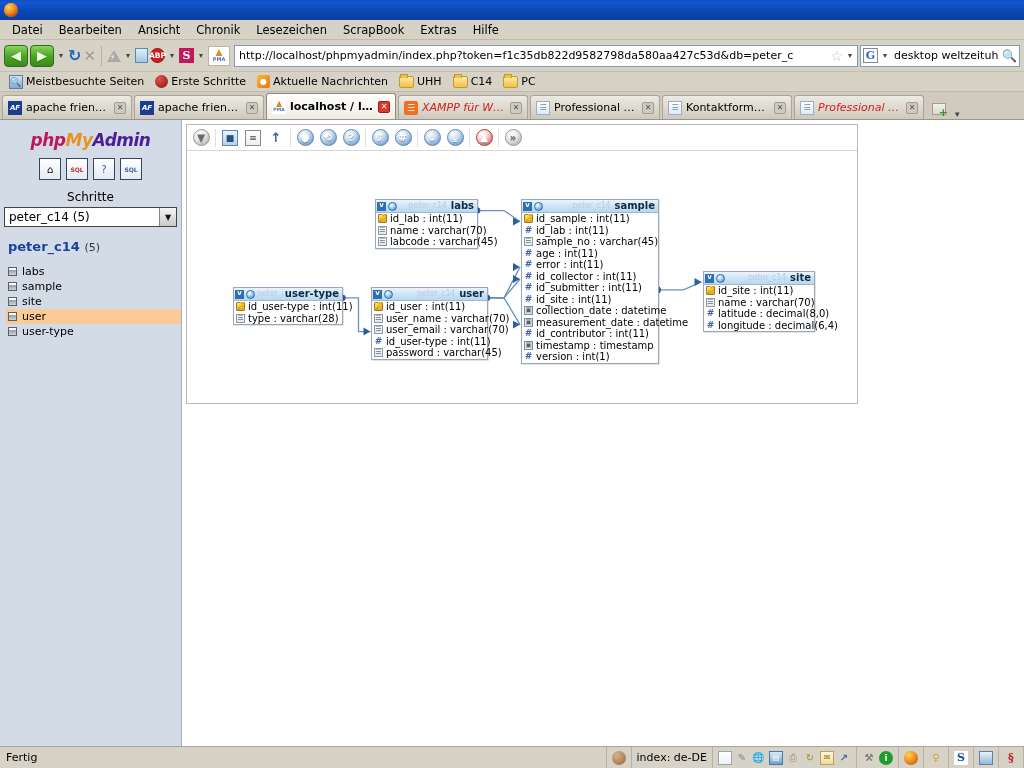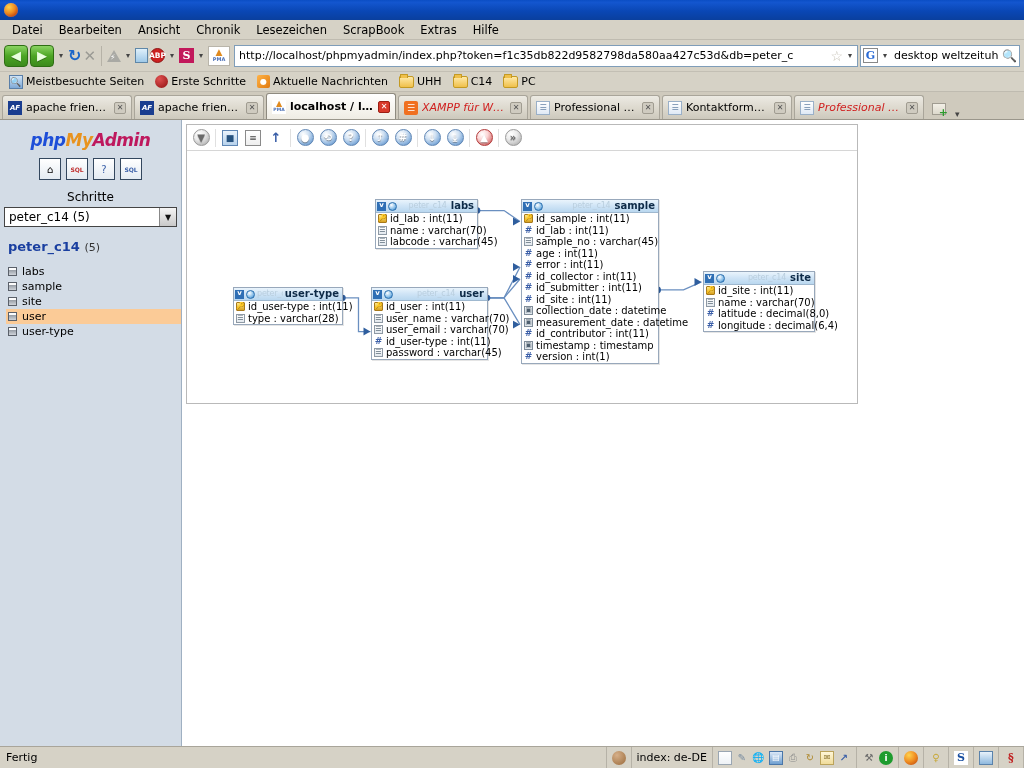--- a/index.html
+++ b/index.html
@@ -125,23 +125,23 @@
   .newtab .plus{position:absolute;right:-3px;bottom:-3px;color:#2e9a2e;font-weight:bold;font-size:11px;line-height:9px;}
   .tablistbtn{color:#444;font-size:9px;padding:0 5px;}
 
   
   .content{flex:1;display:flex;min-height:0;background:#fff;}
   .sidebar{
     width:182px;flex:none;background:#d3dce6;border-right:1px solid #9fb0c2;
     display:flex;flex-direction:column;padding-top:6px;
   }
   .pmalogo{text-align:center;font-family:"DejaVu Sans","Liberation Sans",sans-serif;font-weight:bold;font-size:17px;font-style:italic;letter-spacing:-0.5px;margin:4px 0 8px;}
-  .pmalogo .php{color:#1d4ed8;}
+  .pmalogo .php{color:#be185d;}
   .pmalogo .my{color:#e8931f;}
-  .pmalogo .admin{color:#be185d;}
+  .pmalogo .admin{color:#4c1d95;}
   .pmabtns{display:flex;justify-content:center;gap:5px;margin-bottom:10px;}
   .pmabtn{width:22px;height:22px;border:1px solid #33475e;background:linear-gradient(180deg,#ffffff,#e4ebf2);display:flex;align-items:center;justify-content:center;font-size:10px;}
   .dblabel{text-align:center;font-size:12px;color:#000;margin-bottom:3px;}
   .dbselectwrap{padding:0 4px;margin-bottom:12px;}
   .dbselect{
     width:100%;height:20px;border:1px solid #444;background:#fff;display:flex;align-items:center;
     padding-left:4px;font-size:12px;justify-content:space-between;
   }
   .dbselect .arrowbox{width:17px;height:18px;background:linear-gradient(180deg,#f5f5f5,#c9c9c9);border-left:1px solid #888;display:flex;align-items:center;justify-content:center;font-size:8px;color:#111;}
   .dbtitle{padding-left:8px;margin-bottom:10px;font-size:13px;font-weight:bold;color:#1a3fa0;}

